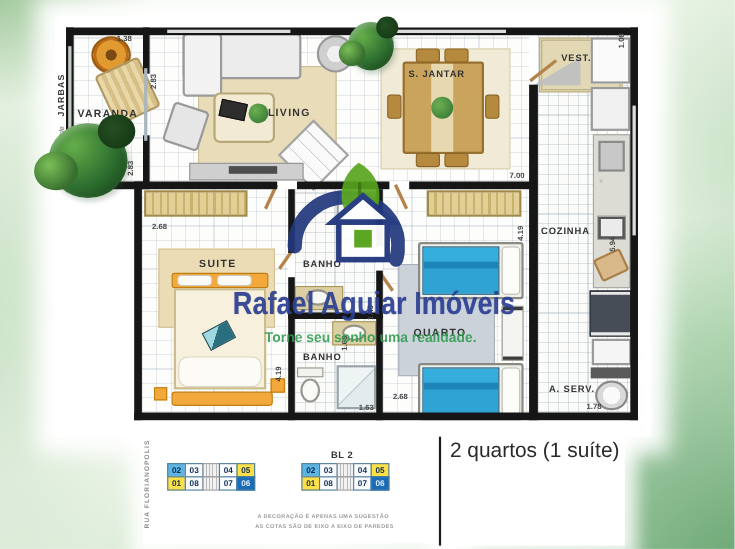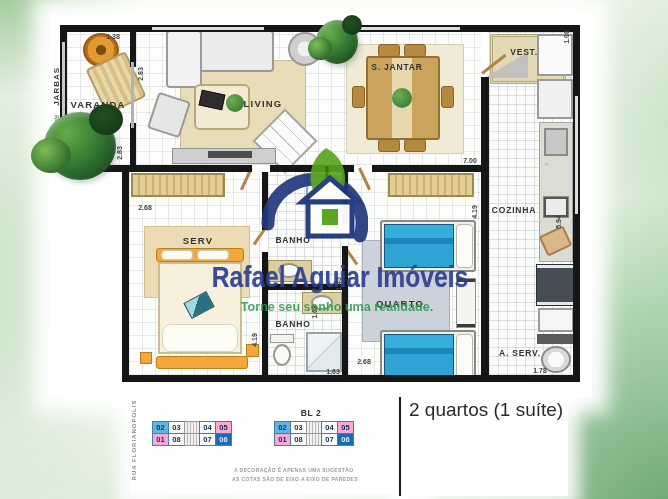--- a/index.html
+++ b/index.html
@@ -60,21 +60,21 @@
   
   .bl-title{position:absolute;z-index:10;font-size:8.5px;font-weight:700;color:#333;
      letter-spacing:.5px;transform:translate(-50%,-50%);margin-top:16px;}
   .blk{position:absolute;z-index:10;display:flex;flex-direction:column;}
   .brow{display:flex;padding-left:12px;}
   .cell{width:17px;height:13px;box-sizing:border-box;border:1px solid #4a7d9e;
      font-size:7.5px;font-weight:700;color:#0e2d55;display:flex;align-items:center;
      justify-content:center;background:#fafbfc;margin-right:-1px;}
   .brow+.brow .cell{margin-top:-1px;}
   .cell.lt{background:#5db5e4;}
-  .cell.md{background:#f9a8d4;}
+  .cell.md{background:#fde047;}
   .cell.dk{background:#1b6cb7;color:#dce9f5;}
   .conn{width:16px;height:13px;box-sizing:border-box;border:1px solid #999;margin-right:-1px;
      background:repeating-linear-gradient(90deg,#f2f2f2 0 2px,#b9b9b9 2px 3px);}
   .brow+.brow .conn{margin-top:-1px;}
   .disc{position:absolute;z-index:10;font-size:5px;letter-spacing:.4px;color:#9a9a96;font-weight:700;}
 
   
   .sep{position:absolute;left:399px;top:397px;width:2px;height:99px;background:#1c1c1c;z-index:10;}
   .sum-t{position:absolute;left:409px;top:399px;z-index:10;font-size:19px;color:#2a2a28;}
   .sum-s{position:absolute;left:409px;top:427px;z-index:10;font-size:12px;font-weight:700;color:#3c3c38;}
@@ -201,21 +201,21 @@
   <div class="win" style="left:62px;top:42px;width:3px;height:100px;background:#c4ccc4;"></div>
 
   <div class="plant" style="left:44px;top:112px;width:72px;height:68px;"></div>
   <div class="plant" style="left:316px;top:20px;width:42px;height:44px;"></div>
 
   <div class="lbl" style="left:98px;top:104px;">VARANDA</div>
   <div class="lbl" style="left:263px;top:103px;">LIVING</div>
   <div class="lbl sm" style="left:397px;top:67px;">S. JANTAR</div>
   <div class="lbl sm" style="left:524px;top:52px;">VEST.</div>
   <div class="lbl sm" style="left:514px;top:210px;">COZINHA</div>
-  <div class="lbl" style="left:198px;top:240px;">SERV</div>
+  <div class="lbl" style="left:198px;top:240px;">SUITE</div>
   <div class="lbl sm" style="left:293px;top:240px;">BANHO</div>
   <div class="lbl sm" style="left:293px;top:324px;">BANHO</div>
   <div class="lbl" style="left:400px;top:303px;">QUARTO</div>
   <div class="lbl sm" style="left:520px;top:341px;margin-top:12px;">A. SERV.</div>
 
   <div class="dim" style="left:113px;top:36px;">1.38</div>
   <div class="dim v" style="left:140px;top:74px;">2.83</div>
   <div class="dim v" style="left:119px;top:153px;">2.83</div>
   <div class="dim v" style="left:566px;top:37px;">1.08</div>
   <div class="dim" style="left:470px;top:160px;">7.00</div>

